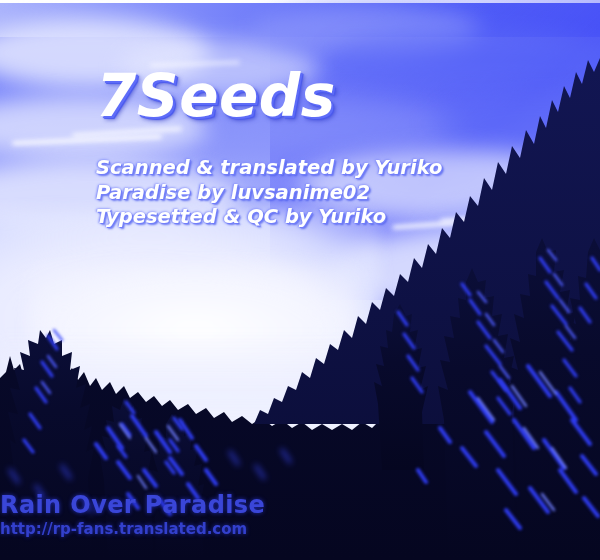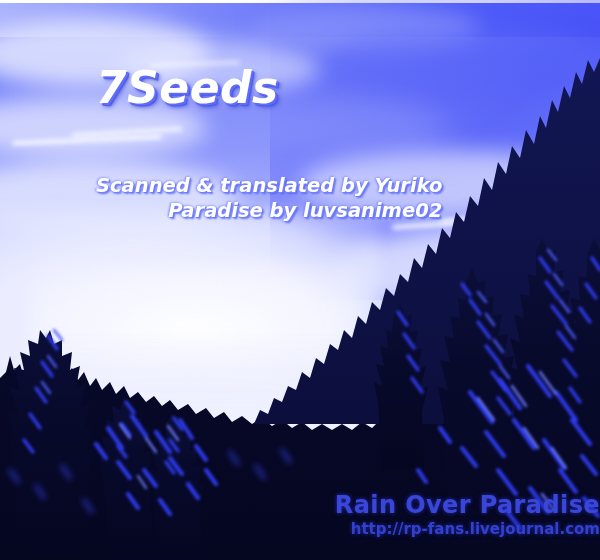--- a/index.html
+++ b/index.html
@@ -59,50 +59,48 @@
   .ridge{position:absolute;left:0;top:0;width:600px;height:560px;}
   .ridge svg{display:block;}
   .glow{filter:blur(1.6px);}
   .glow2{filter:blur(3px);opacity:.85;}
 
   
   .title{
     position:absolute;left:96px;top:62px;
     font-family:"DejaVu Sans", sans-serif;
     font-style:italic;font-weight:700;
-    font-size:44px;letter-spacing:.5px;
+    font-size:58px;letter-spacing:.5px;
     color:#ffffff;
     text-shadow:
        2px 2px 0 #5e6cf8,
        3px 3px 1px #4a59ee,
        4px 4px 4px rgba(40,50,190,.55);
     white-space:nowrap;
   }
   .credits{
-    position:absolute;left:96px;top:174px;
+    position:absolute;left:96px;top:156px;
     font-family:"DejaVu Sans", sans-serif;
     font-style:italic;font-weight:700;
     font-size:19.5px;line-height:24.5px;
     color:#ffffff;
     white-space:nowrap;
-    text-align:right;
   }
   .credits div{
     text-shadow:
       0 0 3px #7f8afa,
       1px 1px 0 #6d7af9,
       2px 2px 2px rgba(70,85,235,.75),
       -1px 0 2px rgba(120,132,250,.8);
   }
   .wm{
-    position:absolute;left:0;right:0;text-align:right;
+    position:absolute;left:0;right:0;text-align:left;
     font-family:"DejaVu Sans", sans-serif;
     font-weight:700;color:#3a46d8;
     text-shadow:0 0 4px rgba(40,52,210,.8);
-    margin-left:20px;
   }
   .wm-main{top:491px;font-size:24px;letter-spacing:.4px;}
   .wm-url{top:520px;font-size:15px;font-weight:700;letter-spacing:0;color:#3340cc;}
 </style>
 </head>
 <body>
 
 <div id="page">
 
   <div class="sky"></div>
@@ -349,18 +347,19 @@
         <path d="M282,450 l8,12"></path>
       </g>
     </svg>
   </div>
 
   <div class="title">7Seeds</div>
 
   <div class="credits">
     <div>Scanned &amp; translated by Yuriko</div>
     <div>Paradise by luvsanime02</div>
+    <div>Typesetted &amp; QC by Yuriko</div>
   </div>
 
   <div class="wm wm-main">Rain Over Paradise</div>
-  <div class="wm wm-url">http://rp-fans.livejournal.com</div>
+  <div class="wm wm-url">http://rp-fans.translated.com</div>
 
 </div>
 
 </body></html>

